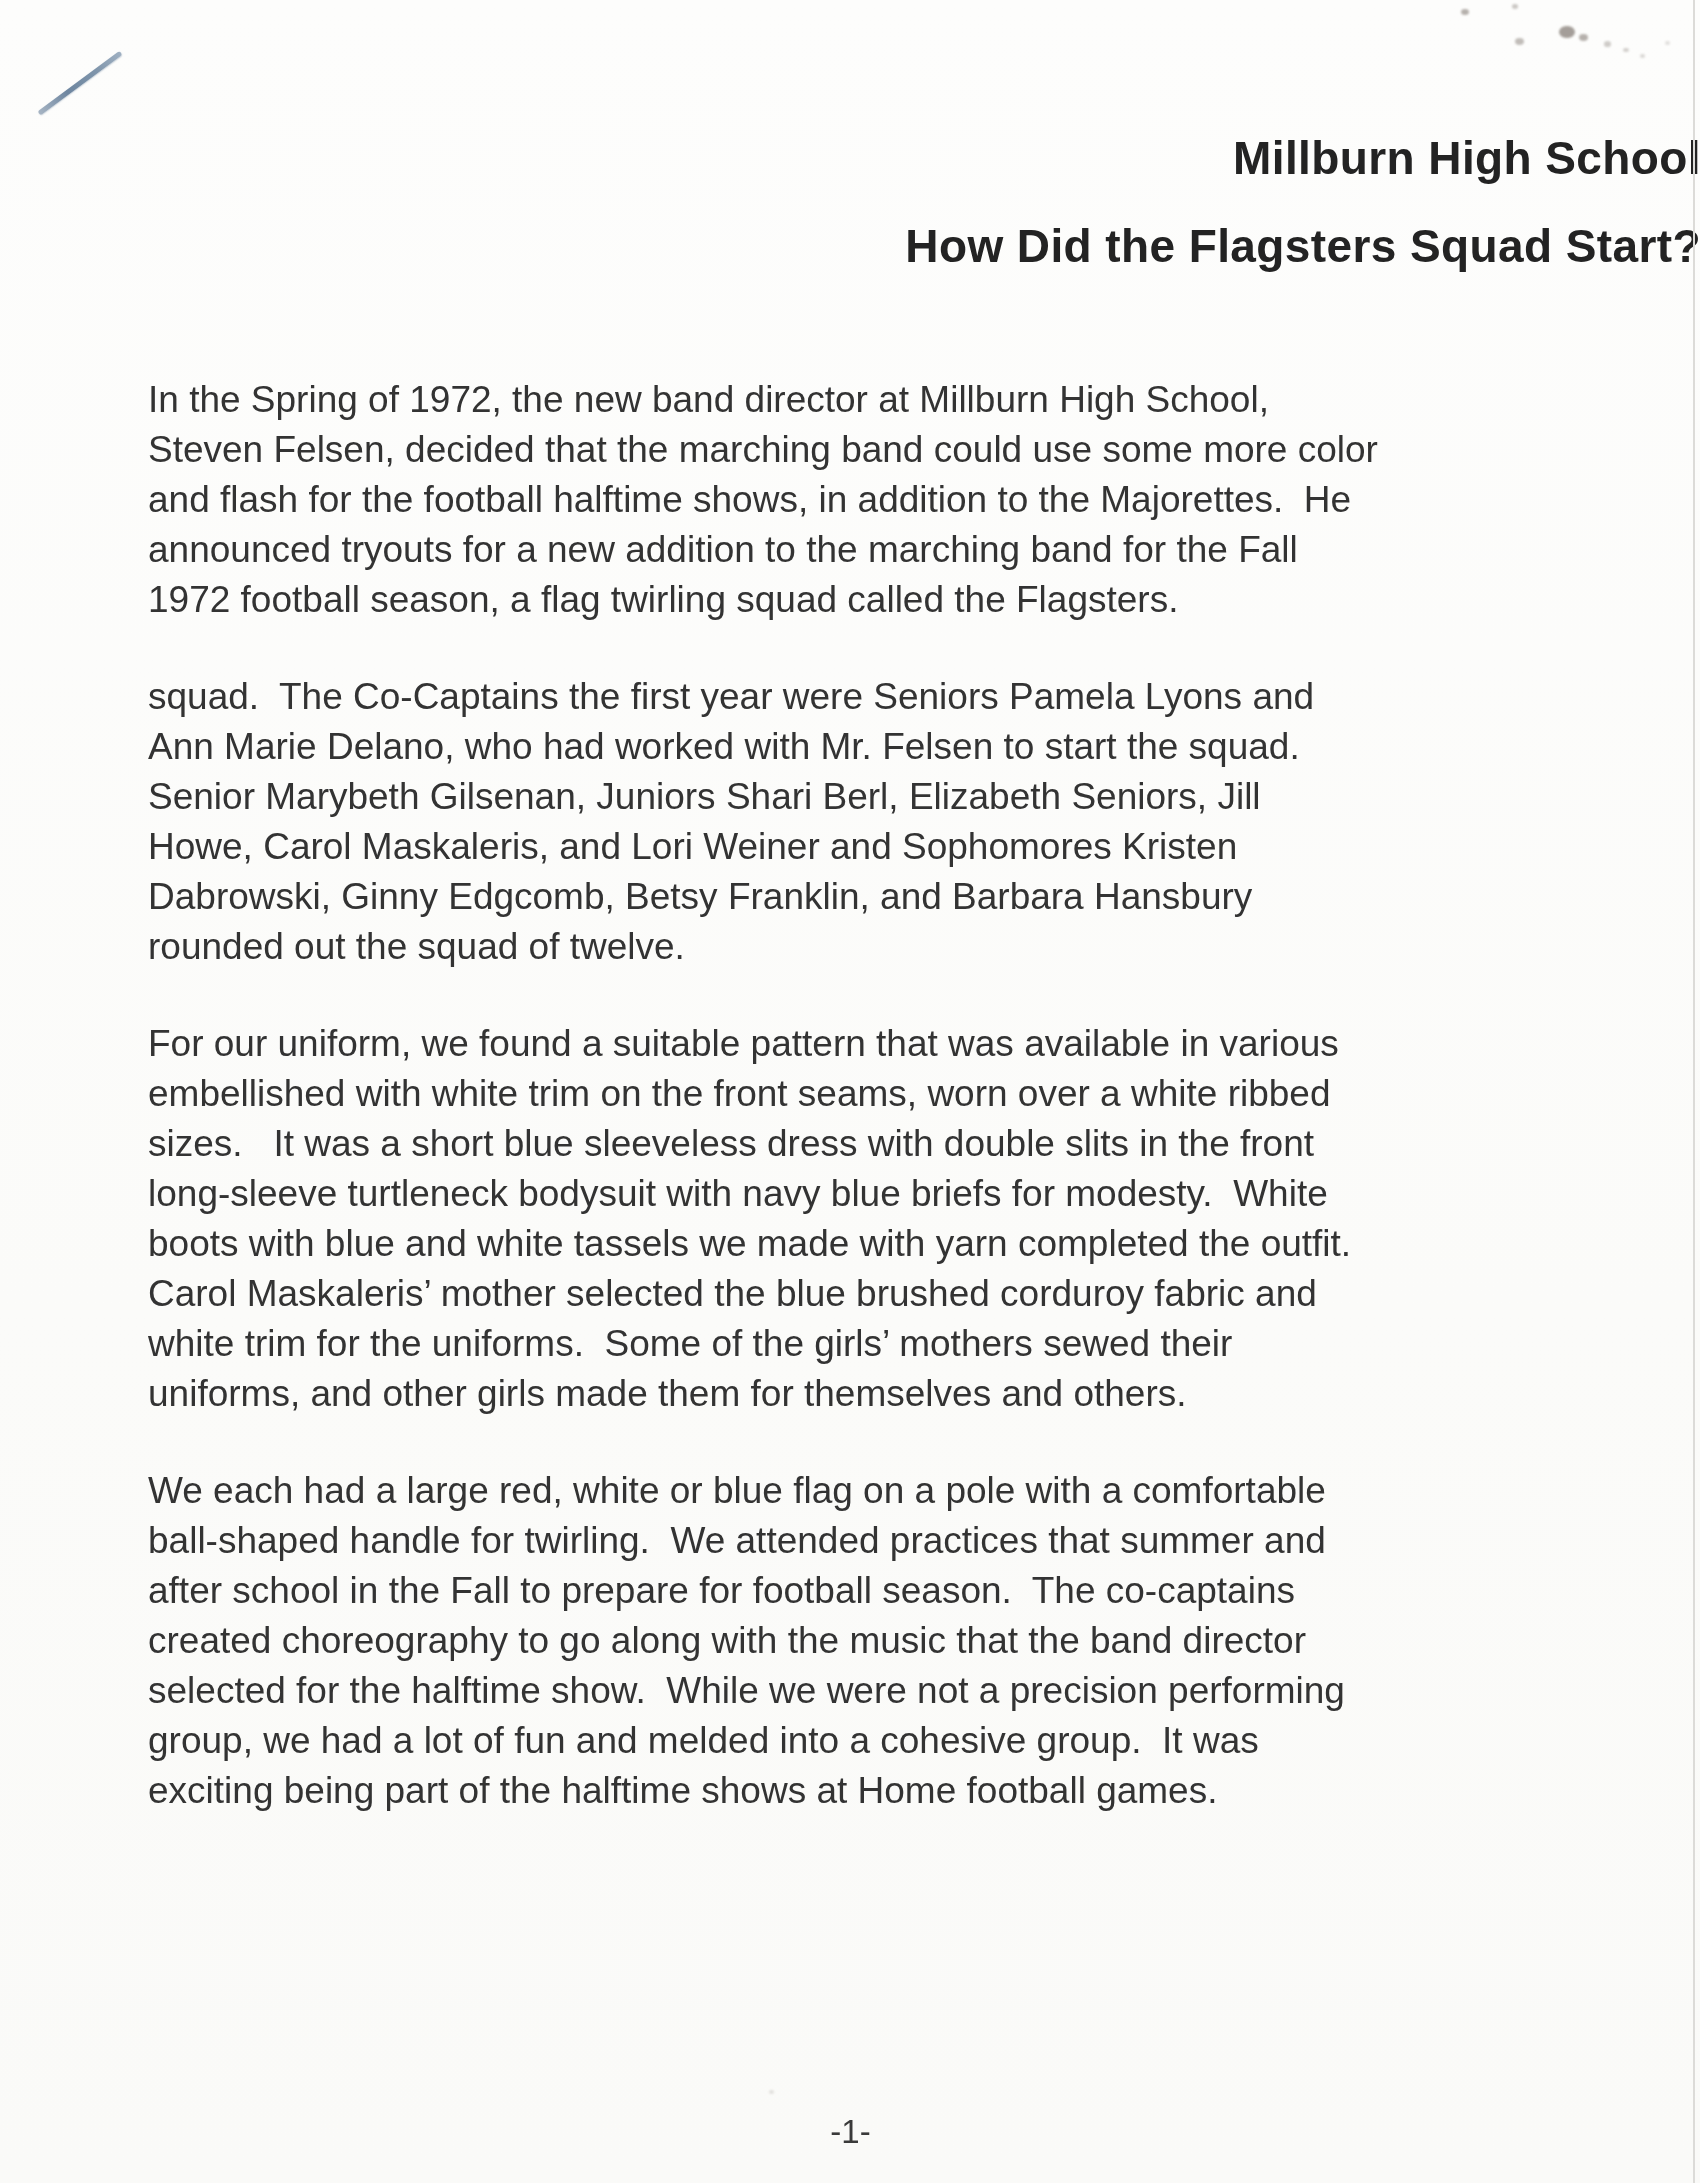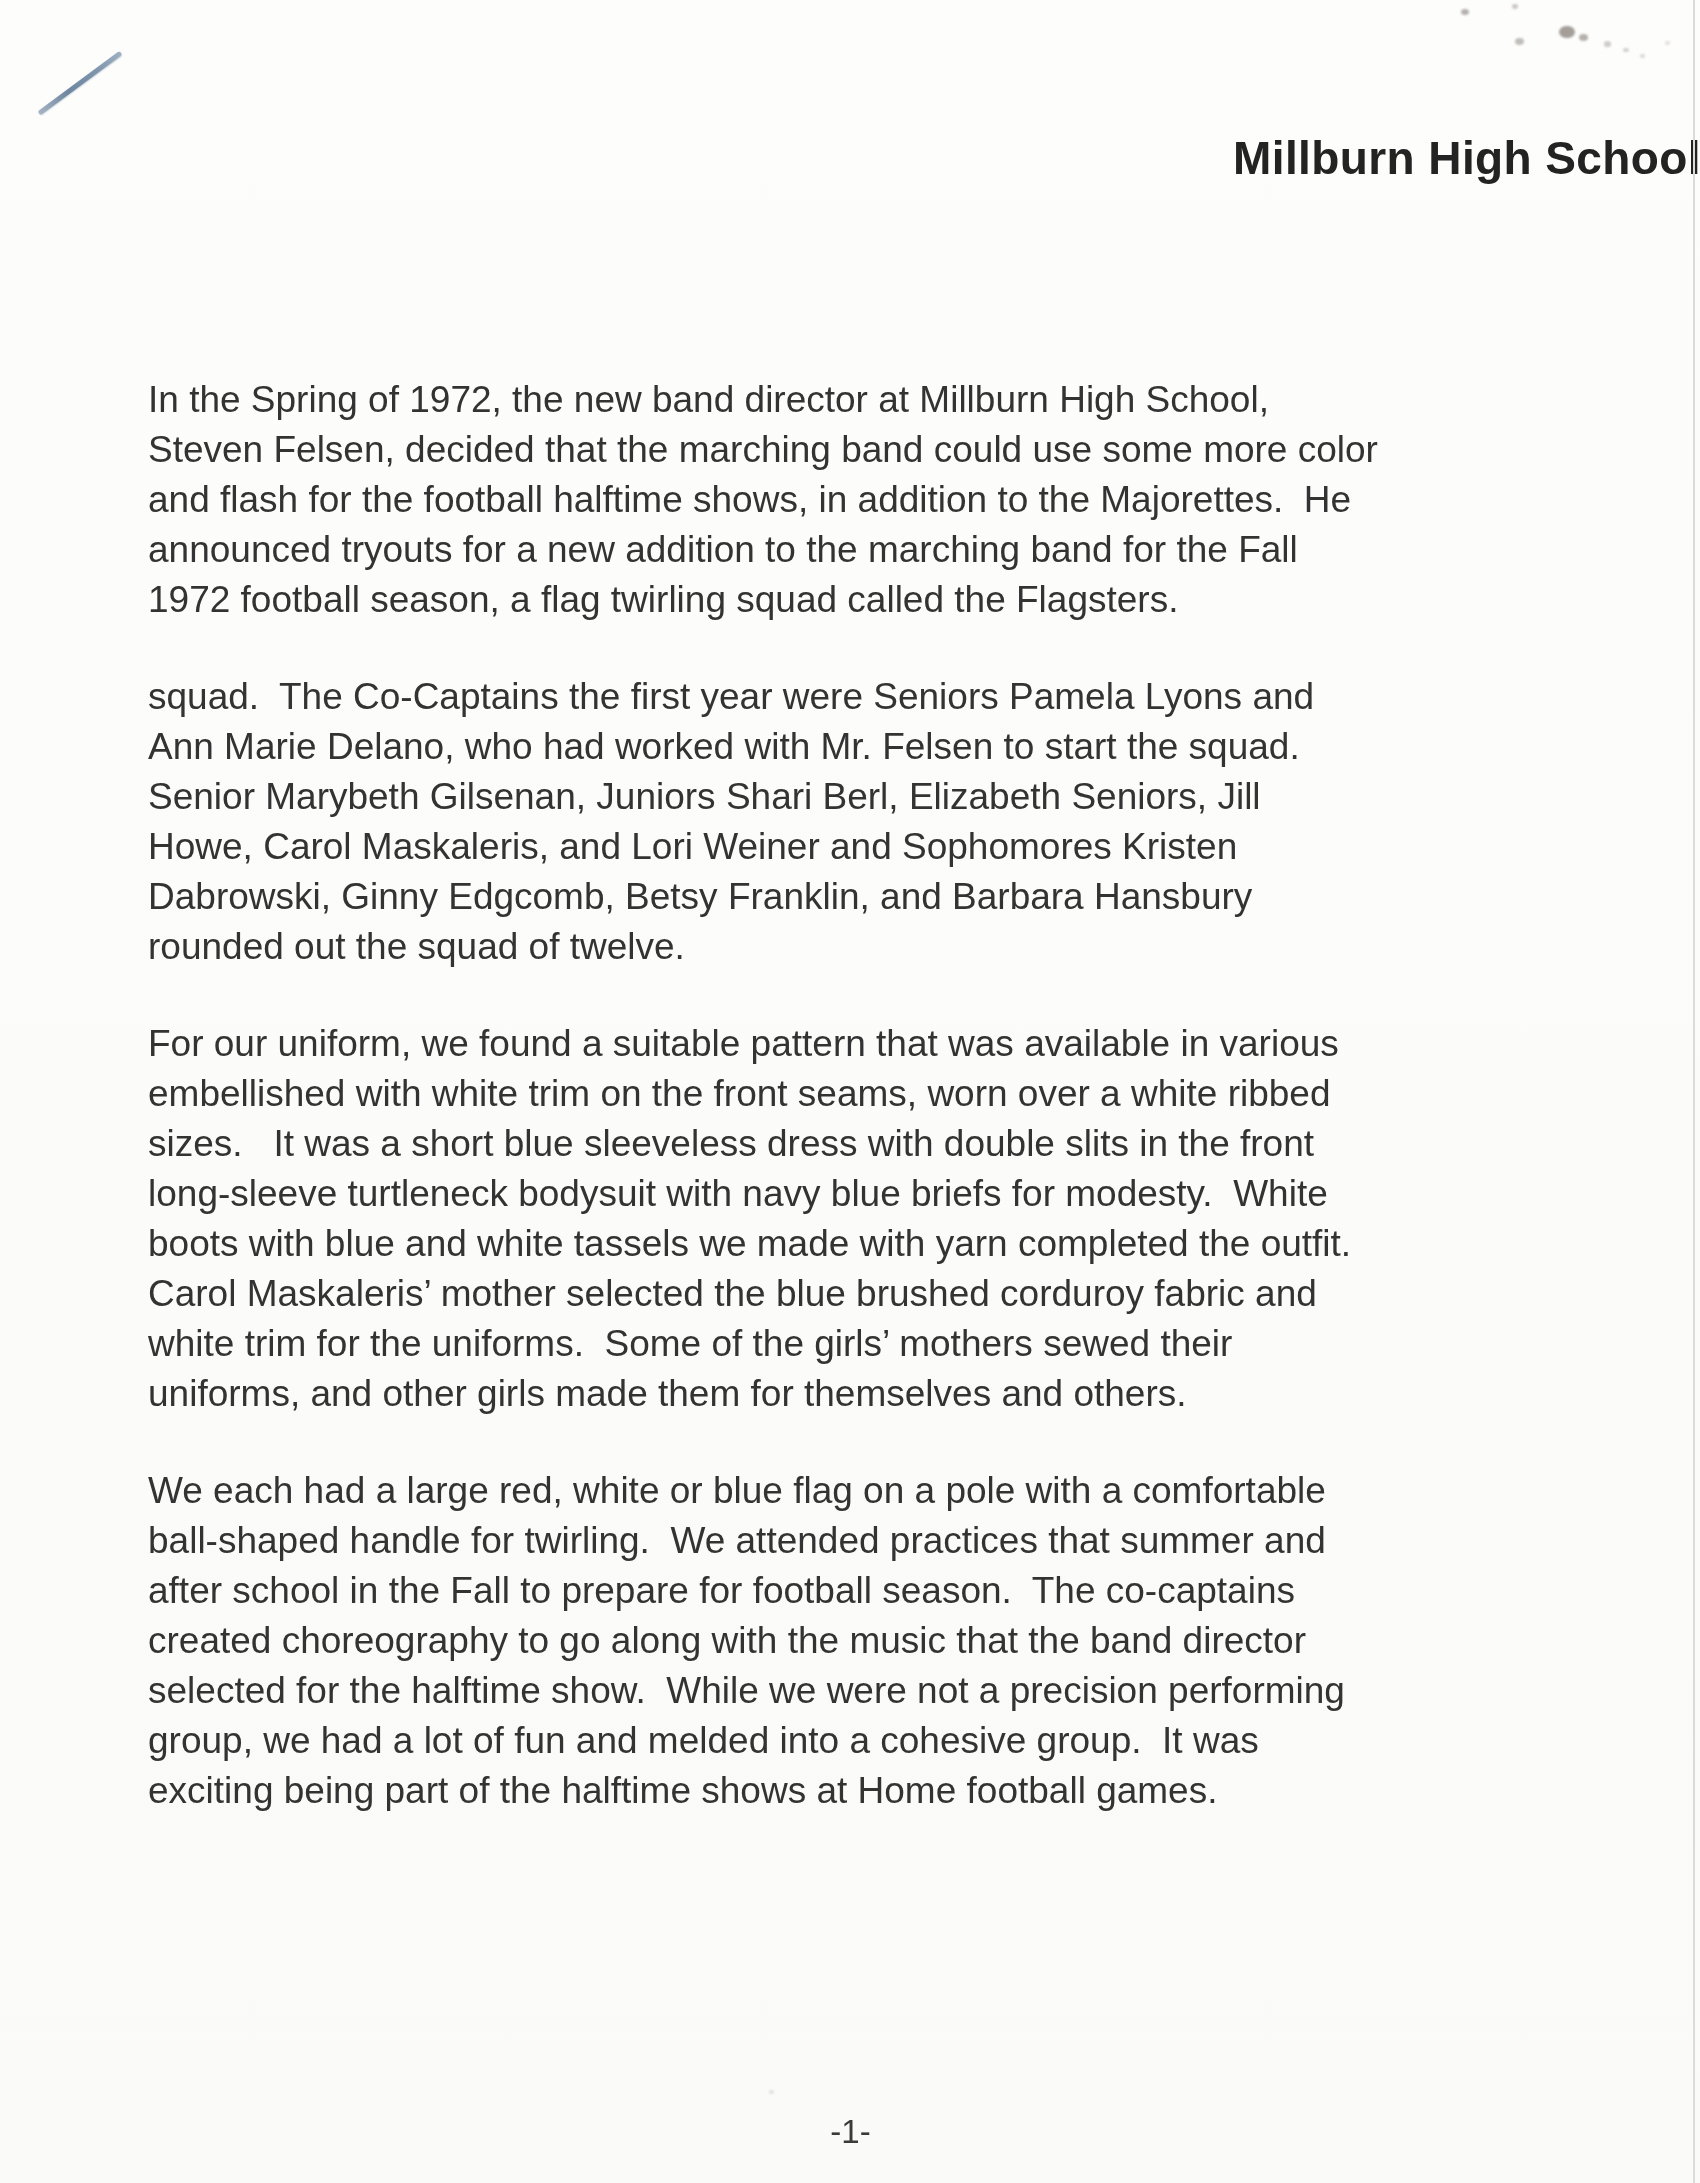--- a/index.html
+++ b/index.html
@@ -81,20 +81,21 @@
 </style>
 </head>
 <body>
 
 <div class="page">
 
   <div class="pen-mark"></div>
 
   <div class="doc-title">
     <div>Millburn High School</div>
+    <div>How Did the Flagsters Squad Start?</div>
   </div>
 
   <div class="document-body">
       <div class="paragraph">
         <div class="text-line">In the Spring of 1972, the new band director at Millburn High School,</div>
         <div class="text-line">Steven Felsen, decided that the marching band could use some more color</div>
         <div class="text-line">and flash for the football halftime shows, in addition to the Majorettes.  He</div>
         <div class="text-line">announced tryouts for a new addition to the marching band for the Fall</div>
         <div class="text-line">1972 football season, a flag twirling squad called the Flagsters.</div>
       </div>

